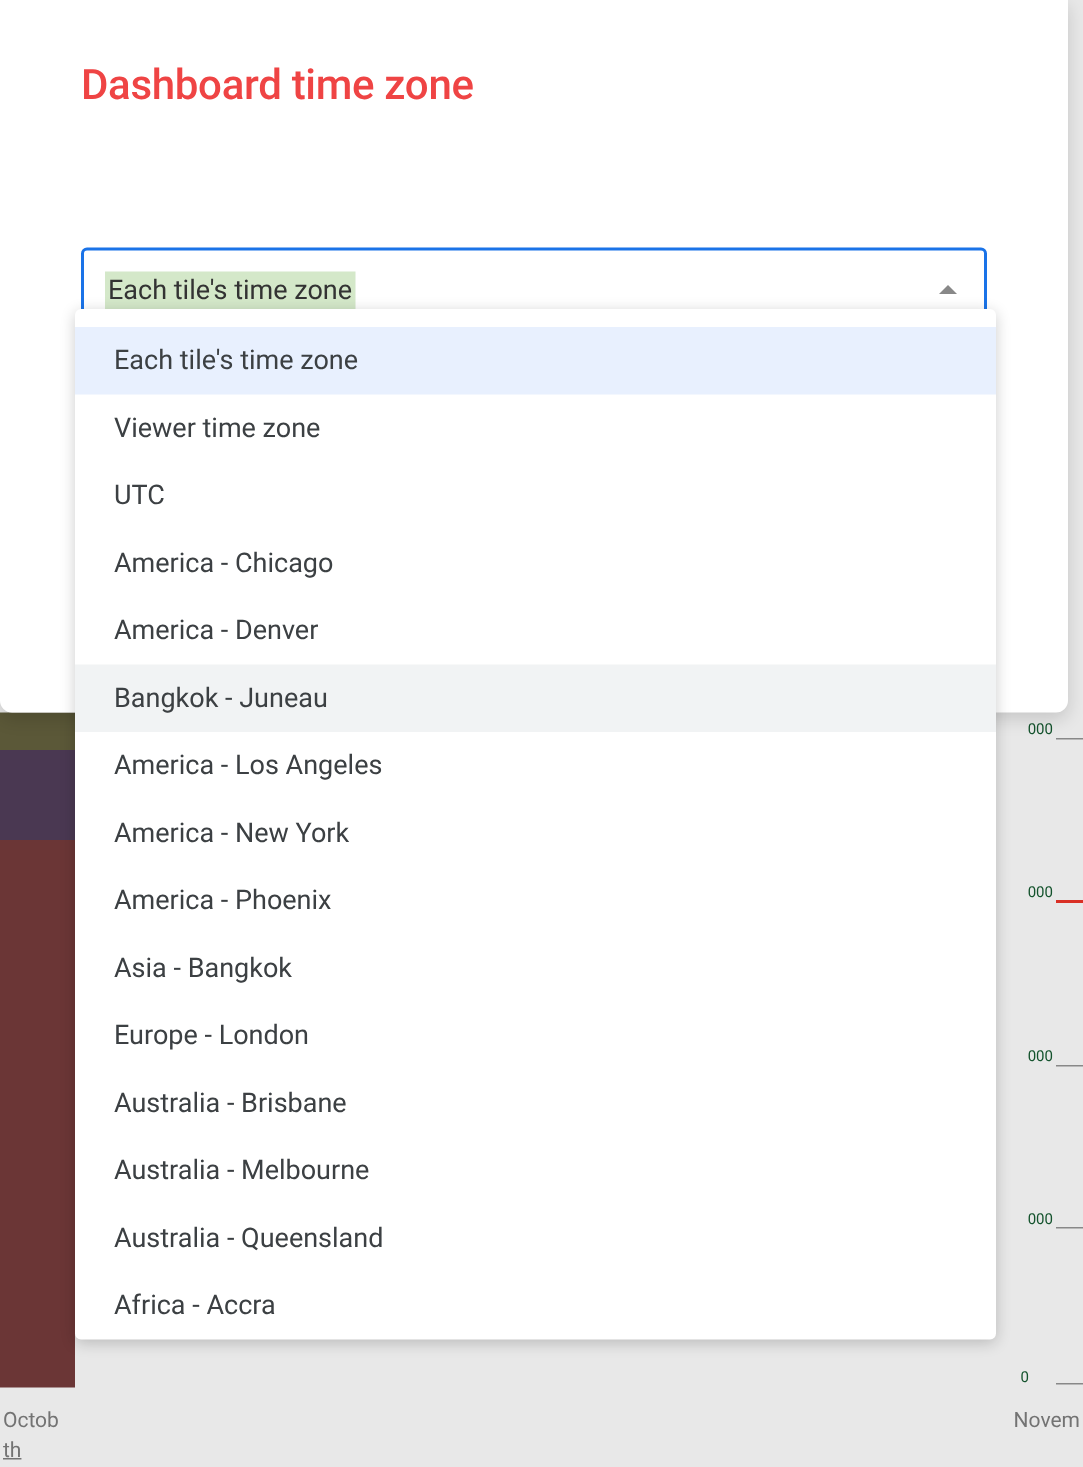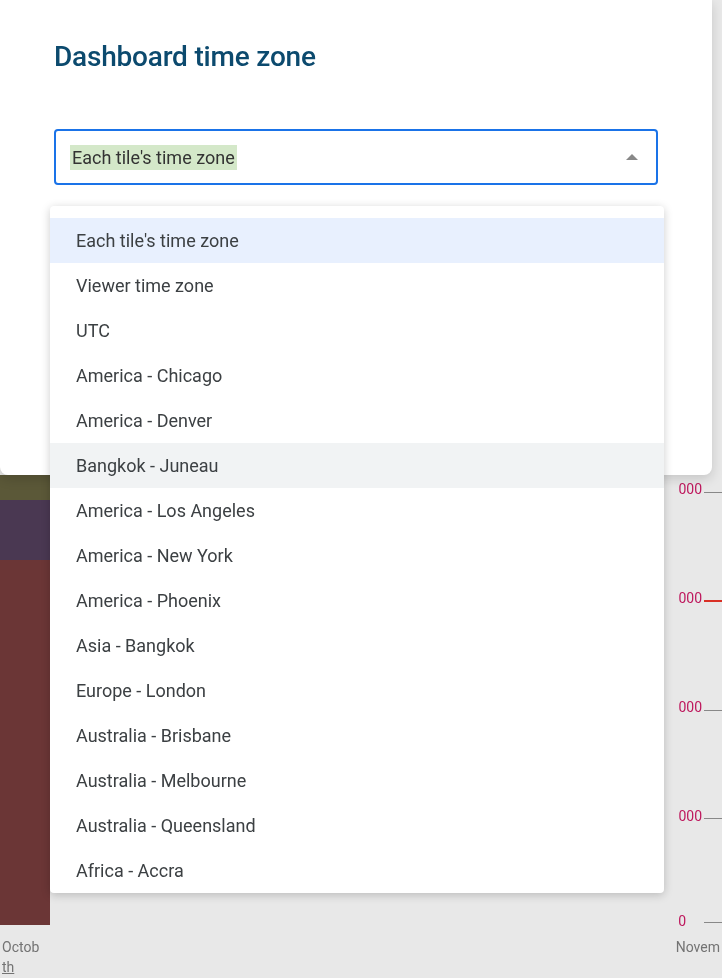--- a/index.html
+++ b/index.html
@@ -48,22 +48,22 @@
       background: #4a3852;
     }
     .axis-label {
       position: absolute;
       font-size: 14px;
       color: #737373;
     }
     .axis-right {
       position: absolute;
       right: 20px;
-      font-size: 14px;
-      color: #be185d;
+      font-size: 10px;
+      color: #14532d;
     }
     .axis-line {
       position: absolute;
       right: 0;
       width: 18px;
       height: 1px;
       background: #888;
     }
     .red-line {
       position: absolute;
@@ -79,22 +79,22 @@
       width: 712px;
       height: 475px;
       background: #fff;
       border-radius: 0 0 8px 8px;
       box-shadow: 0 4px 12px rgba(0,0,0,0.15);
       padding: 40px 54px 40px 54px;
     }
     .dialog-title {
       font-size: 28px;
       font-weight: 500;
-      color: #0c4a6e;
-      margin-bottom: 56px;
+      color: #ef4444;
+      margin-bottom: 92px;
       letter-spacing: -0.2px;
     }
     .select-box {
       width: 604px;
       height: 56px;
       border: 2px solid #1a73e8;
       border-radius: 4px;
       display: flex;
       align-items: center;
       justify-content: space-between;

